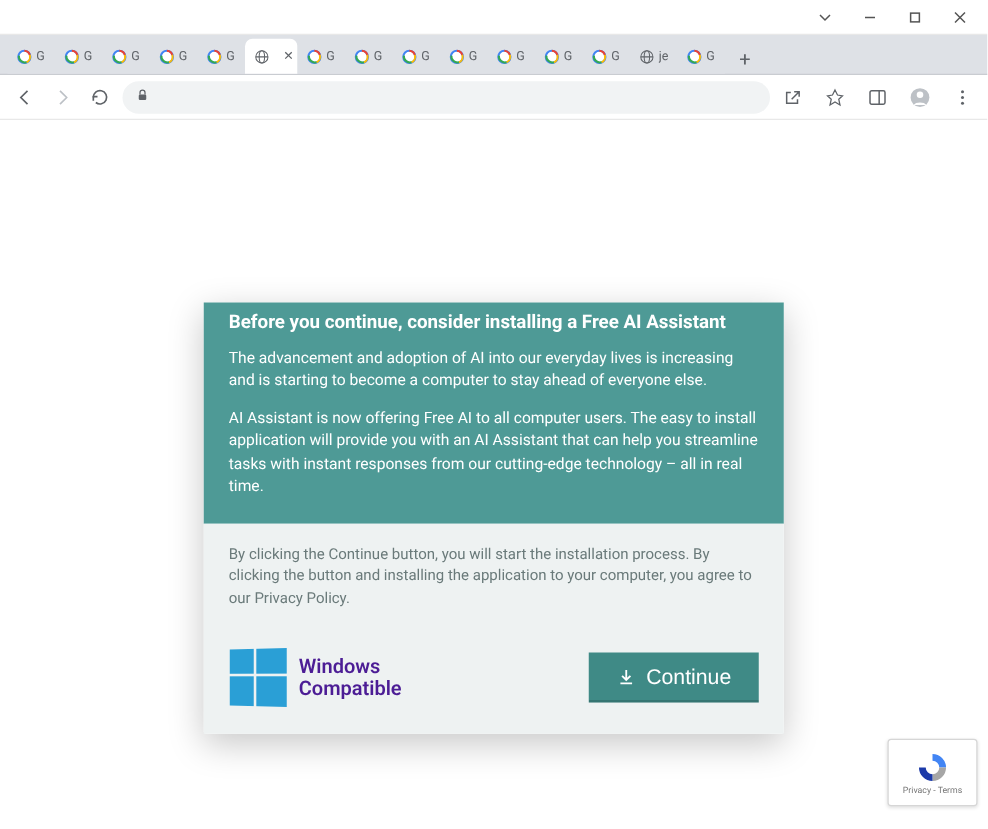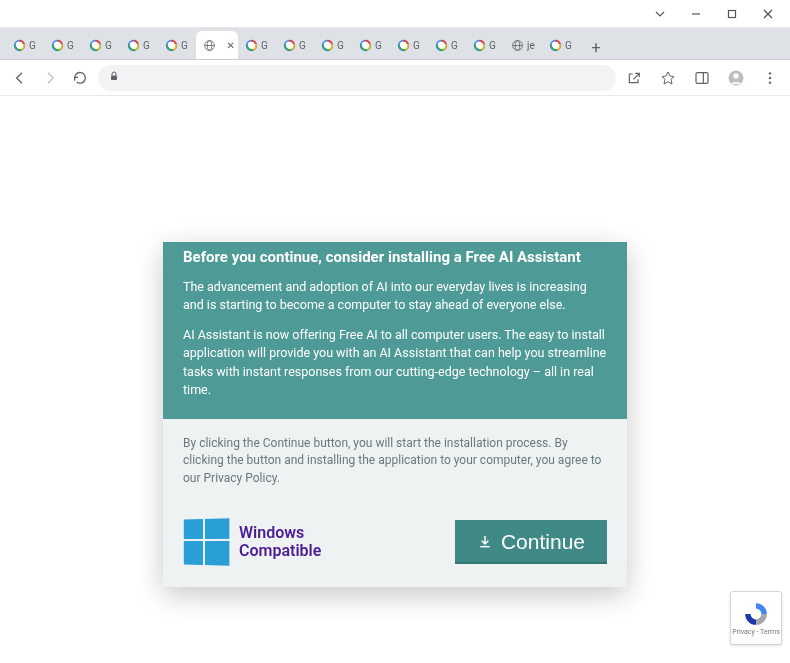--- a/index.html
+++ b/index.html
@@ -198,38 +198,38 @@
       font-size: 16px;
       font-weight: 600;
       color: #4c1d95;
       line-height: 1.1;
     }
     .continue-btn {
       background: #3f8a86;
       color: #fff;
       border: none;
       padding: 10px 22px;
-      font-size: 21px;
+      font-size: 17px;
       font-weight: 500;
       display: flex;
       align-items: center;
       gap: 8px;
       cursor: pointer;
       box-shadow: inset 0 -2px 0 rgba(0,0,0,0.15);
     }
     .dl-icon {
       width: 16px; height: 16px;
     }
 
     
     .recaptcha {
       position: absolute;
       right: 8px;
       bottom: 18px;
-      width: 52px;
+      width: 72px;
       height: 54px;
       background: #fff;
       border: 1px solid #d6d6d6;
       border-radius: 3px;
       box-shadow: 0 1px 3px rgba(0,0,0,0.12);
       display: flex;
       flex-direction: column;
       align-items: center;
       justify-content: center;
       font-size: 7px;

